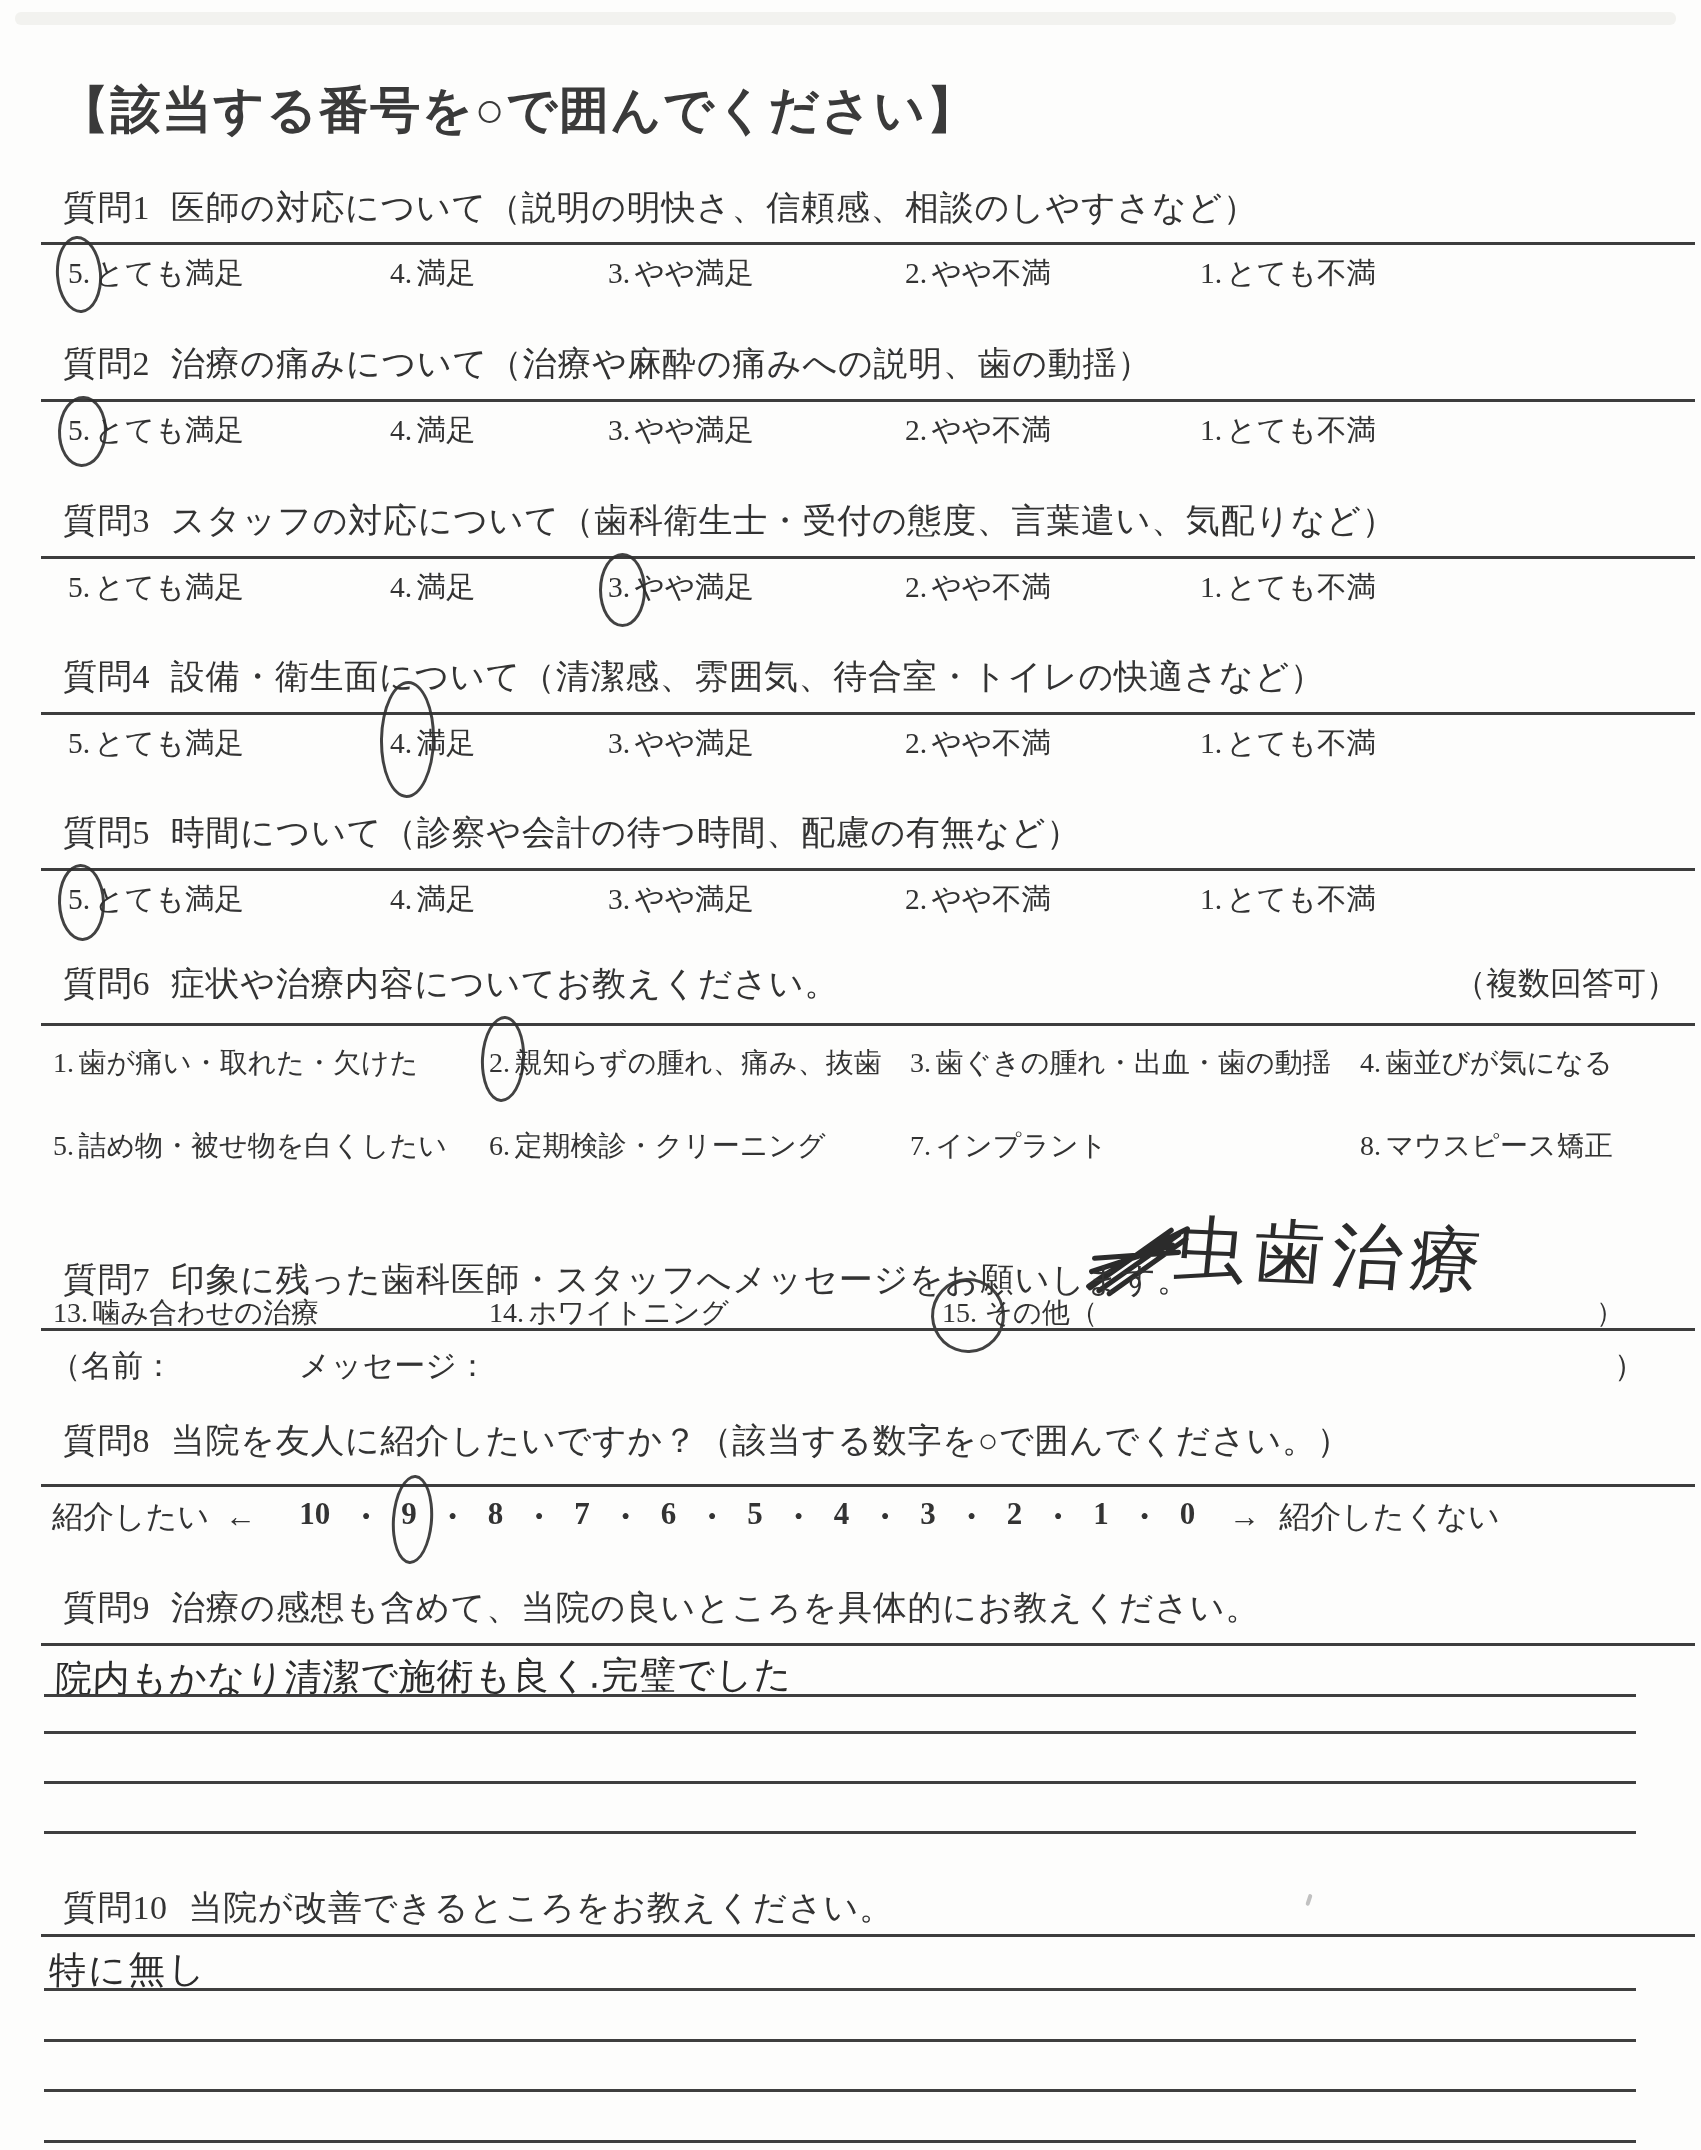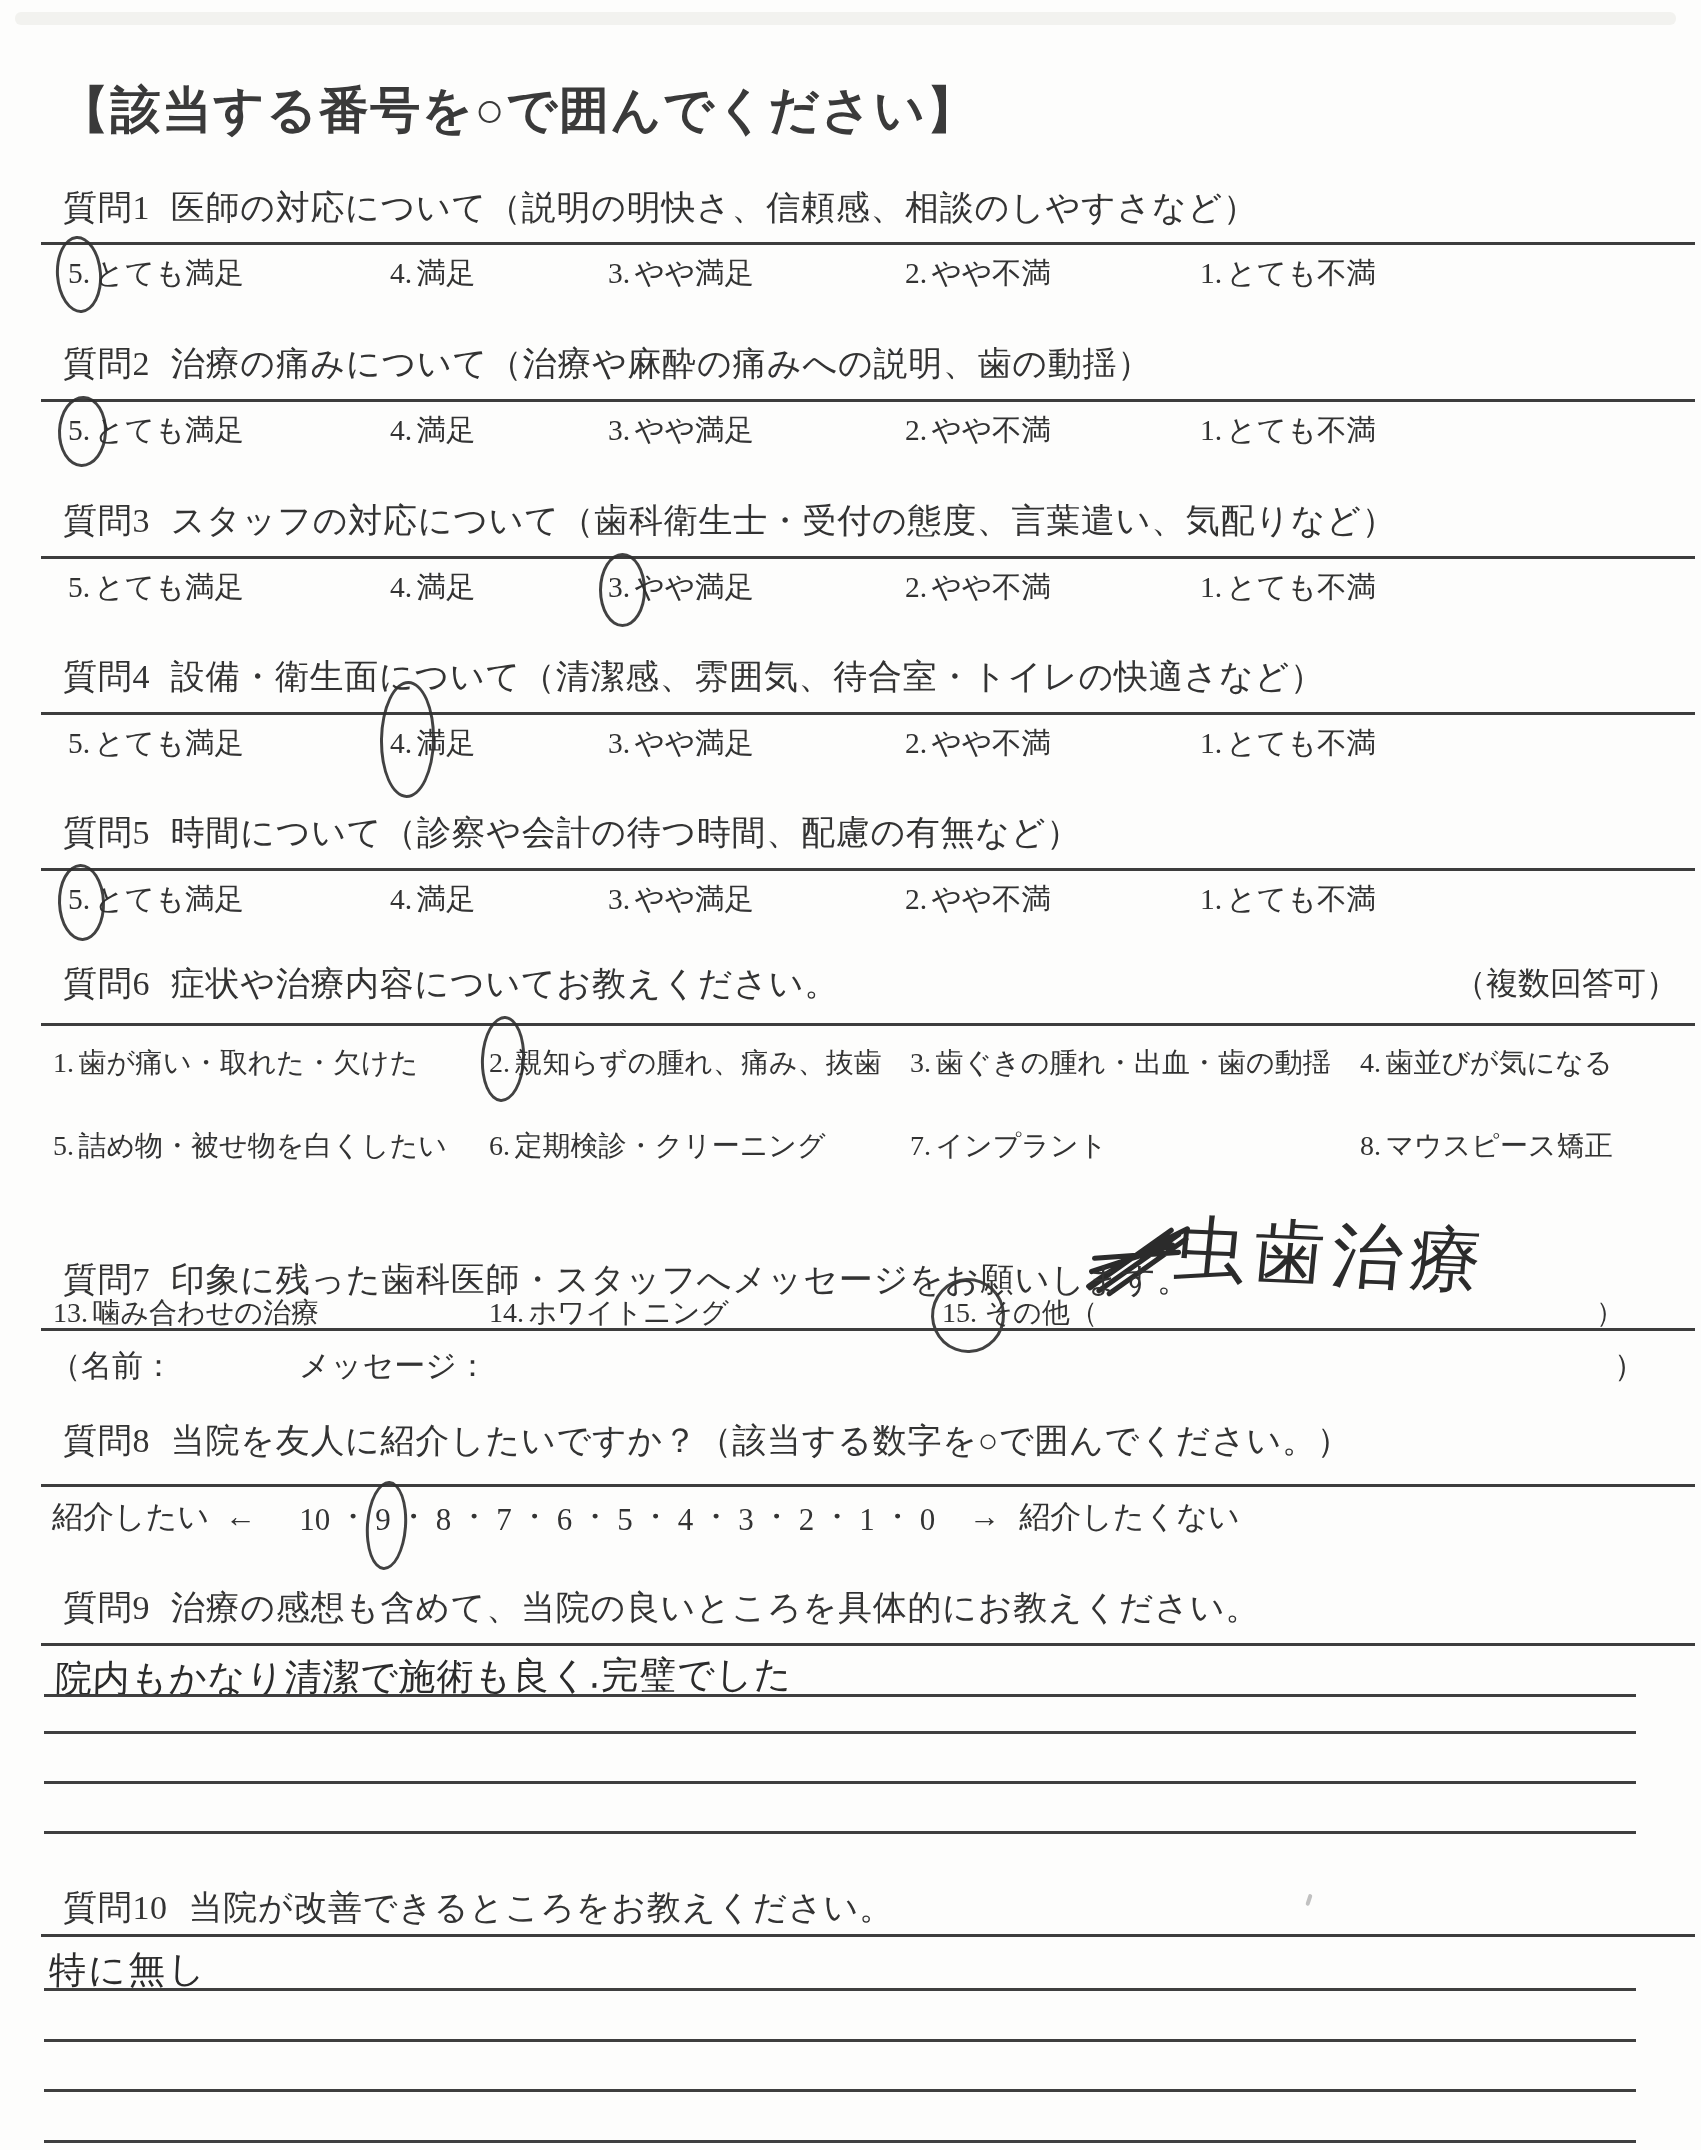--- a/index.html
+++ b/index.html
@@ -31,21 +31,21 @@
   .c-q62::after{left:-8px;top:-31px;width:38px;height:80px;transform:rotate(3deg);}
   .c-q615::after{left:-11px;top:-19px;width:68px;height:69px;transform:rotate(-2deg);}
   .c-q89::after{left:-9.6px;top:-20.7px;width:35px;height:83px;transform:rotate(4deg);}
   
   .hand{position:absolute;font-family:"DejaVu Sans","Liberation Sans",sans-serif;color:#2b2b2b;white-space:nowrap;}
   .hand-q6{left:1175px;top:1208px;font-size:71px;letter-spacing:7.4px;transform:rotate(2.5deg) skewX(-3deg);}
   .hand-q9{left:55px;top:1652px;font-size:37px;letter-spacing:0.7px;transform:rotate(-0.4deg) skewX(-2deg);}
   .hand-q10{left:49px;top:1945px;font-size:37px;letter-spacing:2.2px;transform:rotate(-0.6deg) skewX(-2deg);}
   .nps{position:absolute;left:52px;top:1496px;font-size:31px;display:flex;align-items:center;white-space:nowrap;}
   .nps .gap-l{margin-left:16px;}
-  .nps .numsgrp{display:flex;gap:7px;margin-left:43px;align-items:flex-end;}
+  .nps .numsgrp{display:flex;gap:20px;margin-left:43px;align-items:flex-start;font-weight:bold;}
   .nps .rarr{margin-left:34px;}
   .nps .rlabel{margin-left:19px;}
   .q7line{position:absolute;left:0;top:1345px;width:1701px;font-size:31px;}
   .q7line span{position:absolute;white-space:nowrap;}
   .q6note{position:absolute;left:1454px;top:962px;font-size:32px;}
   svg.scribble{position:absolute;left:1084px;top:1220px;}
 </style>
 </head>
 <body>
 

